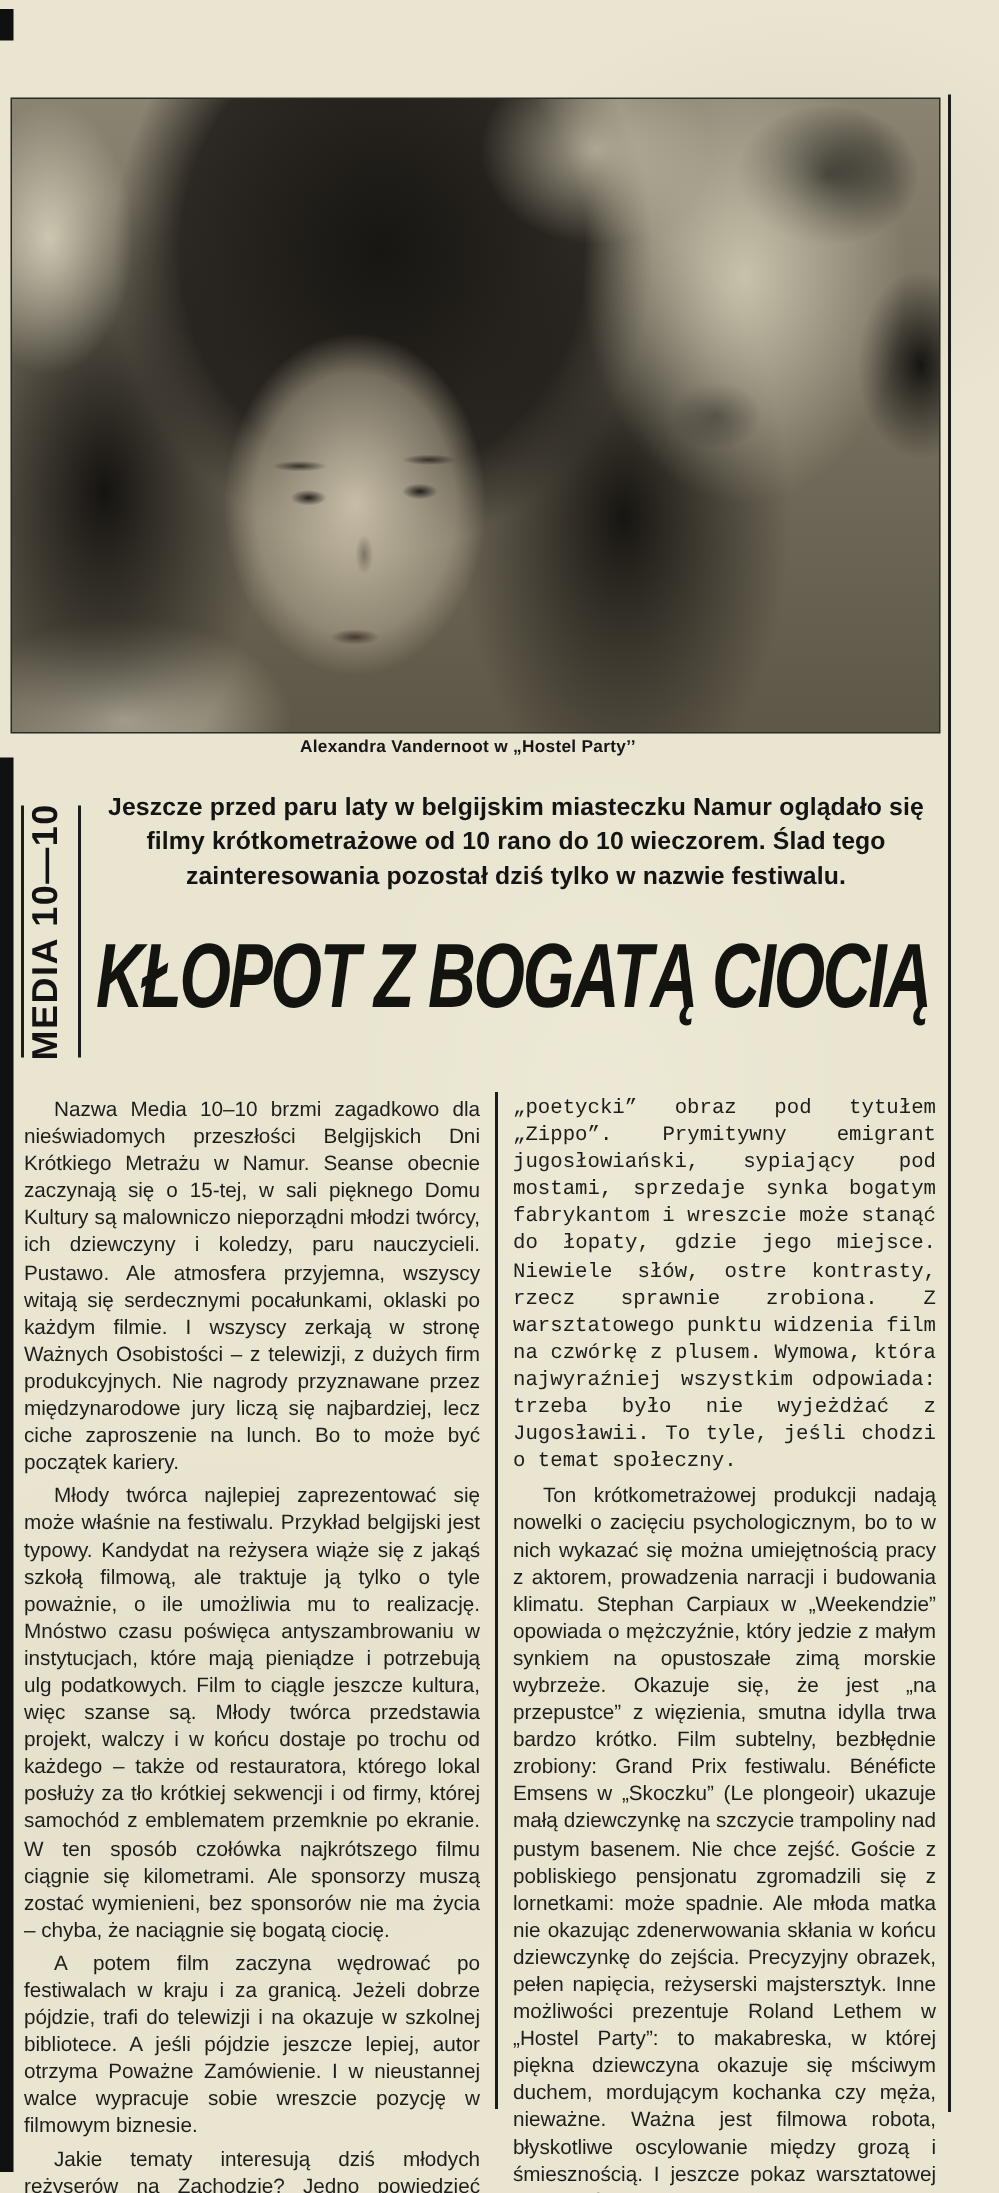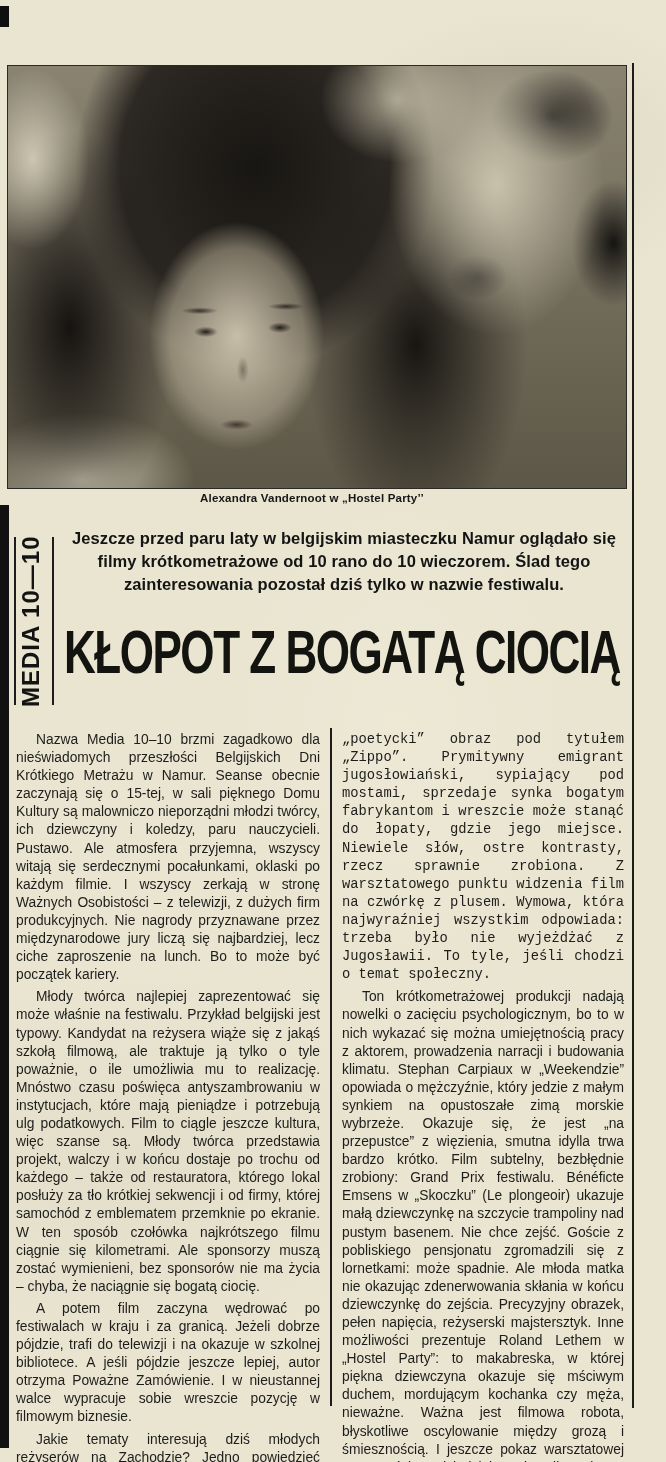--- a/index.html
+++ b/index.html
@@ -74,21 +74,21 @@
     writing-mode:vertical-rl;transform:rotate(180deg);
     font-size:24px;font-weight:bold;letter-spacing:1px;color:#131313;white-space:nowrap;
   }
 
   
   .intro{
     position:absolute;left:68px;top:527px;width:552px;
     font-size:16.5px;font-weight:bold;line-height:23px;color:#141414;
     text-align:center;letter-spacing:.1px;
   }
-  .headline{position:absolute;left:64px;top:616px;width:570px;height:80px;overflow:visible;}
+  .headline{position:absolute;left:64px;top:616px;width:570px;height:80px;overflow:visible;font-style:italic;}
   .headline span{
     display:inline-block;white-space:nowrap;
     font-size:58px;font-weight:800;letter-spacing:-2px;color:#131310;
     transform:scaleX(.76) scaleY(1.05);transform-origin:left top;
   }
 
   
   .column{position:absolute;top:727px;font-size:13.8px;line-height:18.1px;text-align:justify;color:#1d1d1b;}
   .column-left{left:12px;width:312px;}
   .column-right{left:338px;width:290px;}

